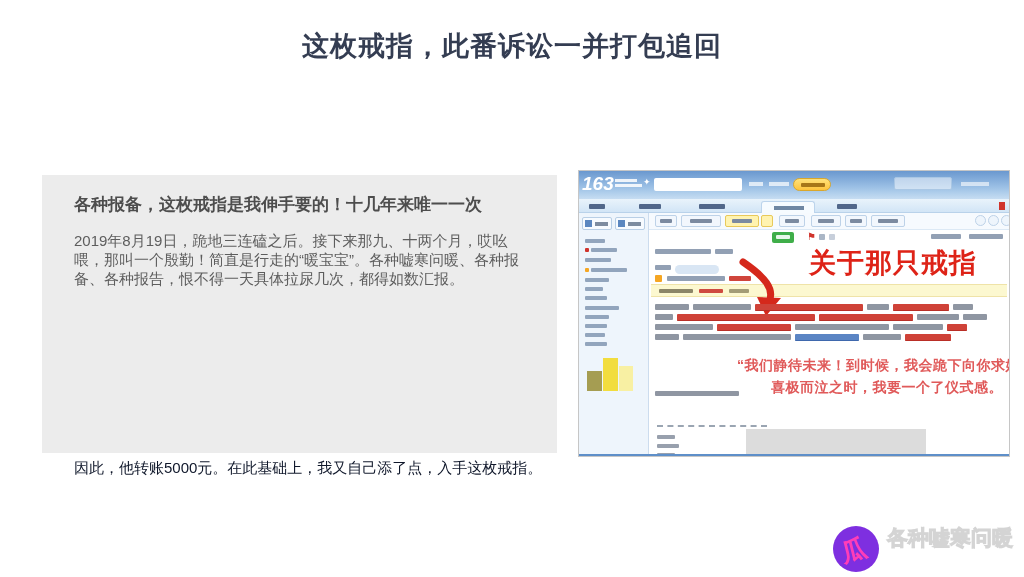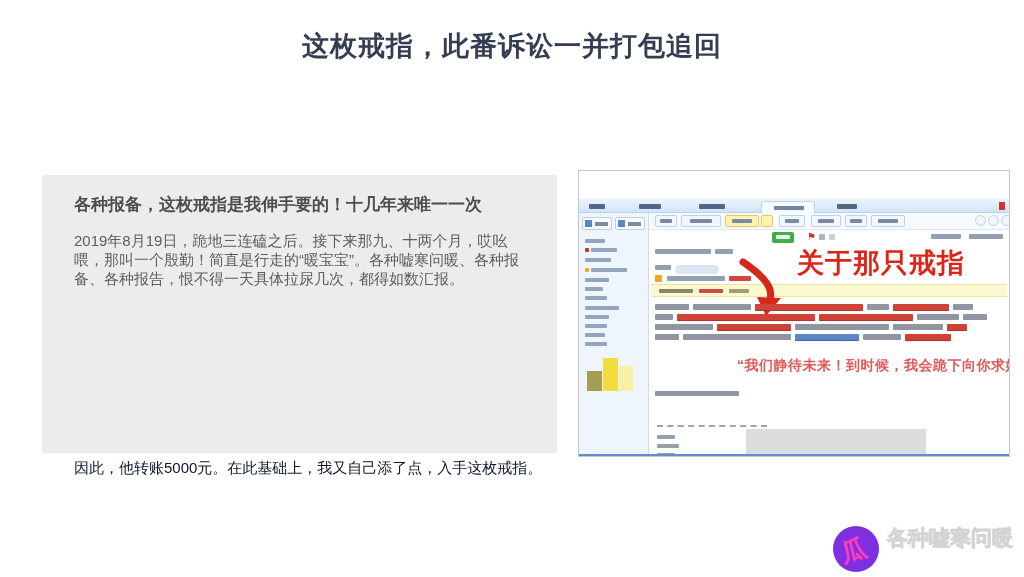--- a/index.html
+++ b/index.html
@@ -80,21 +80,21 @@
   .badge-green i{position:absolute;left:4px;top:3px;width:14px;height:4px;background:#e7f7e9;border-radius:1px;}
   .flag{position:absolute;left:158px;top:19px;color:#d0342c;font-size:10px;line-height:10px;}
   .mini-ic{position:absolute;top:21px;width:6px;height:6px;background:#aab6c6;border-radius:1px;}
 
   .notice{position:absolute;left:2px;top:71px;width:356px;height:13px;background:#fcf8d0;
     border-top:1px solid #efe3a8;border-bottom:1px solid #efe3a8;box-sizing:border-box;}
   .pill-blue{position:absolute;left:26px;top:52px;width:44px;height:9px;background:#d9e6f4;border-radius:5px;}
   .orange-ic{position:absolute;left:6px;top:62px;width:7px;height:7px;background:#f5a623;border-radius:1px;}
 
   .mail-headline{position:absolute;left:148px;top:36px;width:180px;margin:0;
-    font-size:27px;line-height:29px;font-weight:800;color:#de2317;letter-spacing:1px;white-space:nowrap;}
+    font-size:27px;line-height:29px;font-weight:800;color:#de2317;letter-spacing:1px;white-space:nowrap;text-align:right;}
 
   .arrow-svg{position:absolute;left:86px;top:44px;}
 
   .brow{position:absolute;left:6px;width:352px;height:7px;white-space:nowrap;}
   .brow .ib{margin-right:4px;}
 
   .quote{position:absolute;margin:0;font-size:14px;font-weight:700;color:#e05a5a;letter-spacing:.5px;white-space:nowrap;}
   .q1{left:88px;top:144px;}
   .q2{left:122px;top:166px;}
   .left-line{position:absolute;left:6px;top:178px;width:84px;height:5px;background:#8f96a2;border-radius:1px;}
@@ -124,20 +124,34 @@
   <h1 class="slide-title">这枚戒指，此番诉讼一并打包追回</h1>
 
   <div class="story-box">
     <p class="story-heading">各种报备，这枚戒指是我伸手要的！十几年来唯一一次</p>
     <p class="story-p">2019年8月19日，跪地三连磕之后。接下来那九、十两个月，哎吆喂，那叫一个殷勤！简直是行走的“暖宝宝”。各种嘘寒问暖、各种报备、各种报告，恨不得一天具体拉尿几次，都得如数汇报。</p>
   </div>
   <p class="story-p3">因此，他转账5000元。在此基础上，我又自己添了点，入手这枚戒指。</p>
 
   <div class="mail">
 
+    <div class="mail-top">
+      <span class="logo163">163</span>
+      <span class="logo-sub1"></span>
+      <span class="logo-sub2"></span>
+      <span class="star">✦</span>
+      <span class="m-search"></span>
+      <span class="hbit1"></span>
+      <span class="hbit2"></span>
+      <span class="promo">
+          <i></i>
+        </span>
+      <span class="m-search2"></span>
+      <span class="hbit3"></span>
+    </div>
 
     <div class="mail-tabs">
       <span class="tabbit" style="left:10px;width:16px;"></span>
       <span class="tabbit" style="left:60px;width:22px;"></span>
       <span class="tabbit" style="left:120px;width:26px;"></span>
       <span class="tab-active">
           <i></i>
         </span>
       <span class="tabbit" style="left:258px;width:20px;"></span>
       <span class="tab-red"></span>
@@ -240,20 +254,21 @@
         <span class="ib g" style="width:18px;"></span><span class="ib ru" style="width:138px;"></span><span class="ib ru" style="width:94px;"></span><span class="ib g" style="width:42px;"></span><span class="ib g" style="width:24px;"></span>
       </div>
       <div class="brow" style="top:111px;">
         <span class="ib g" style="width:58px;"></span><span class="ib ru" style="width:74px;"></span><span class="ib g" style="width:94px;"></span><span class="ib g" style="width:50px;"></span><span class="ib ru" style="width:20px;"></span>
       </div>
       <div class="brow" style="top:121px;">
         <span class="ib g" style="width:24px;"></span><span class="ib g" style="width:108px;"></span><span class="ib bu" style="width:64px;"></span><span class="ib g" style="width:38px;"></span><span class="ib ru" style="width:46px;"></span>
       </div>
 
       <p class="quote q1">“我们静待未来！到时候，我会跪下向你求婚”</p>
+      <p class="quote q2">喜极而泣之时，我要一个了仪式感。</p>
       <span class="left-line"></span>
 
       <span class="dash-sep"></span>
       <span class="lbl" style="top:222px;width:18px;"></span>
       <span class="lbl" style="top:231px;width:22px;"></span>
       <span class="lbl" style="top:240px;width:18px;"></span>
       <span class="redact"></span>
     </div>
 
     <div class="mail-bottomline"></div>

